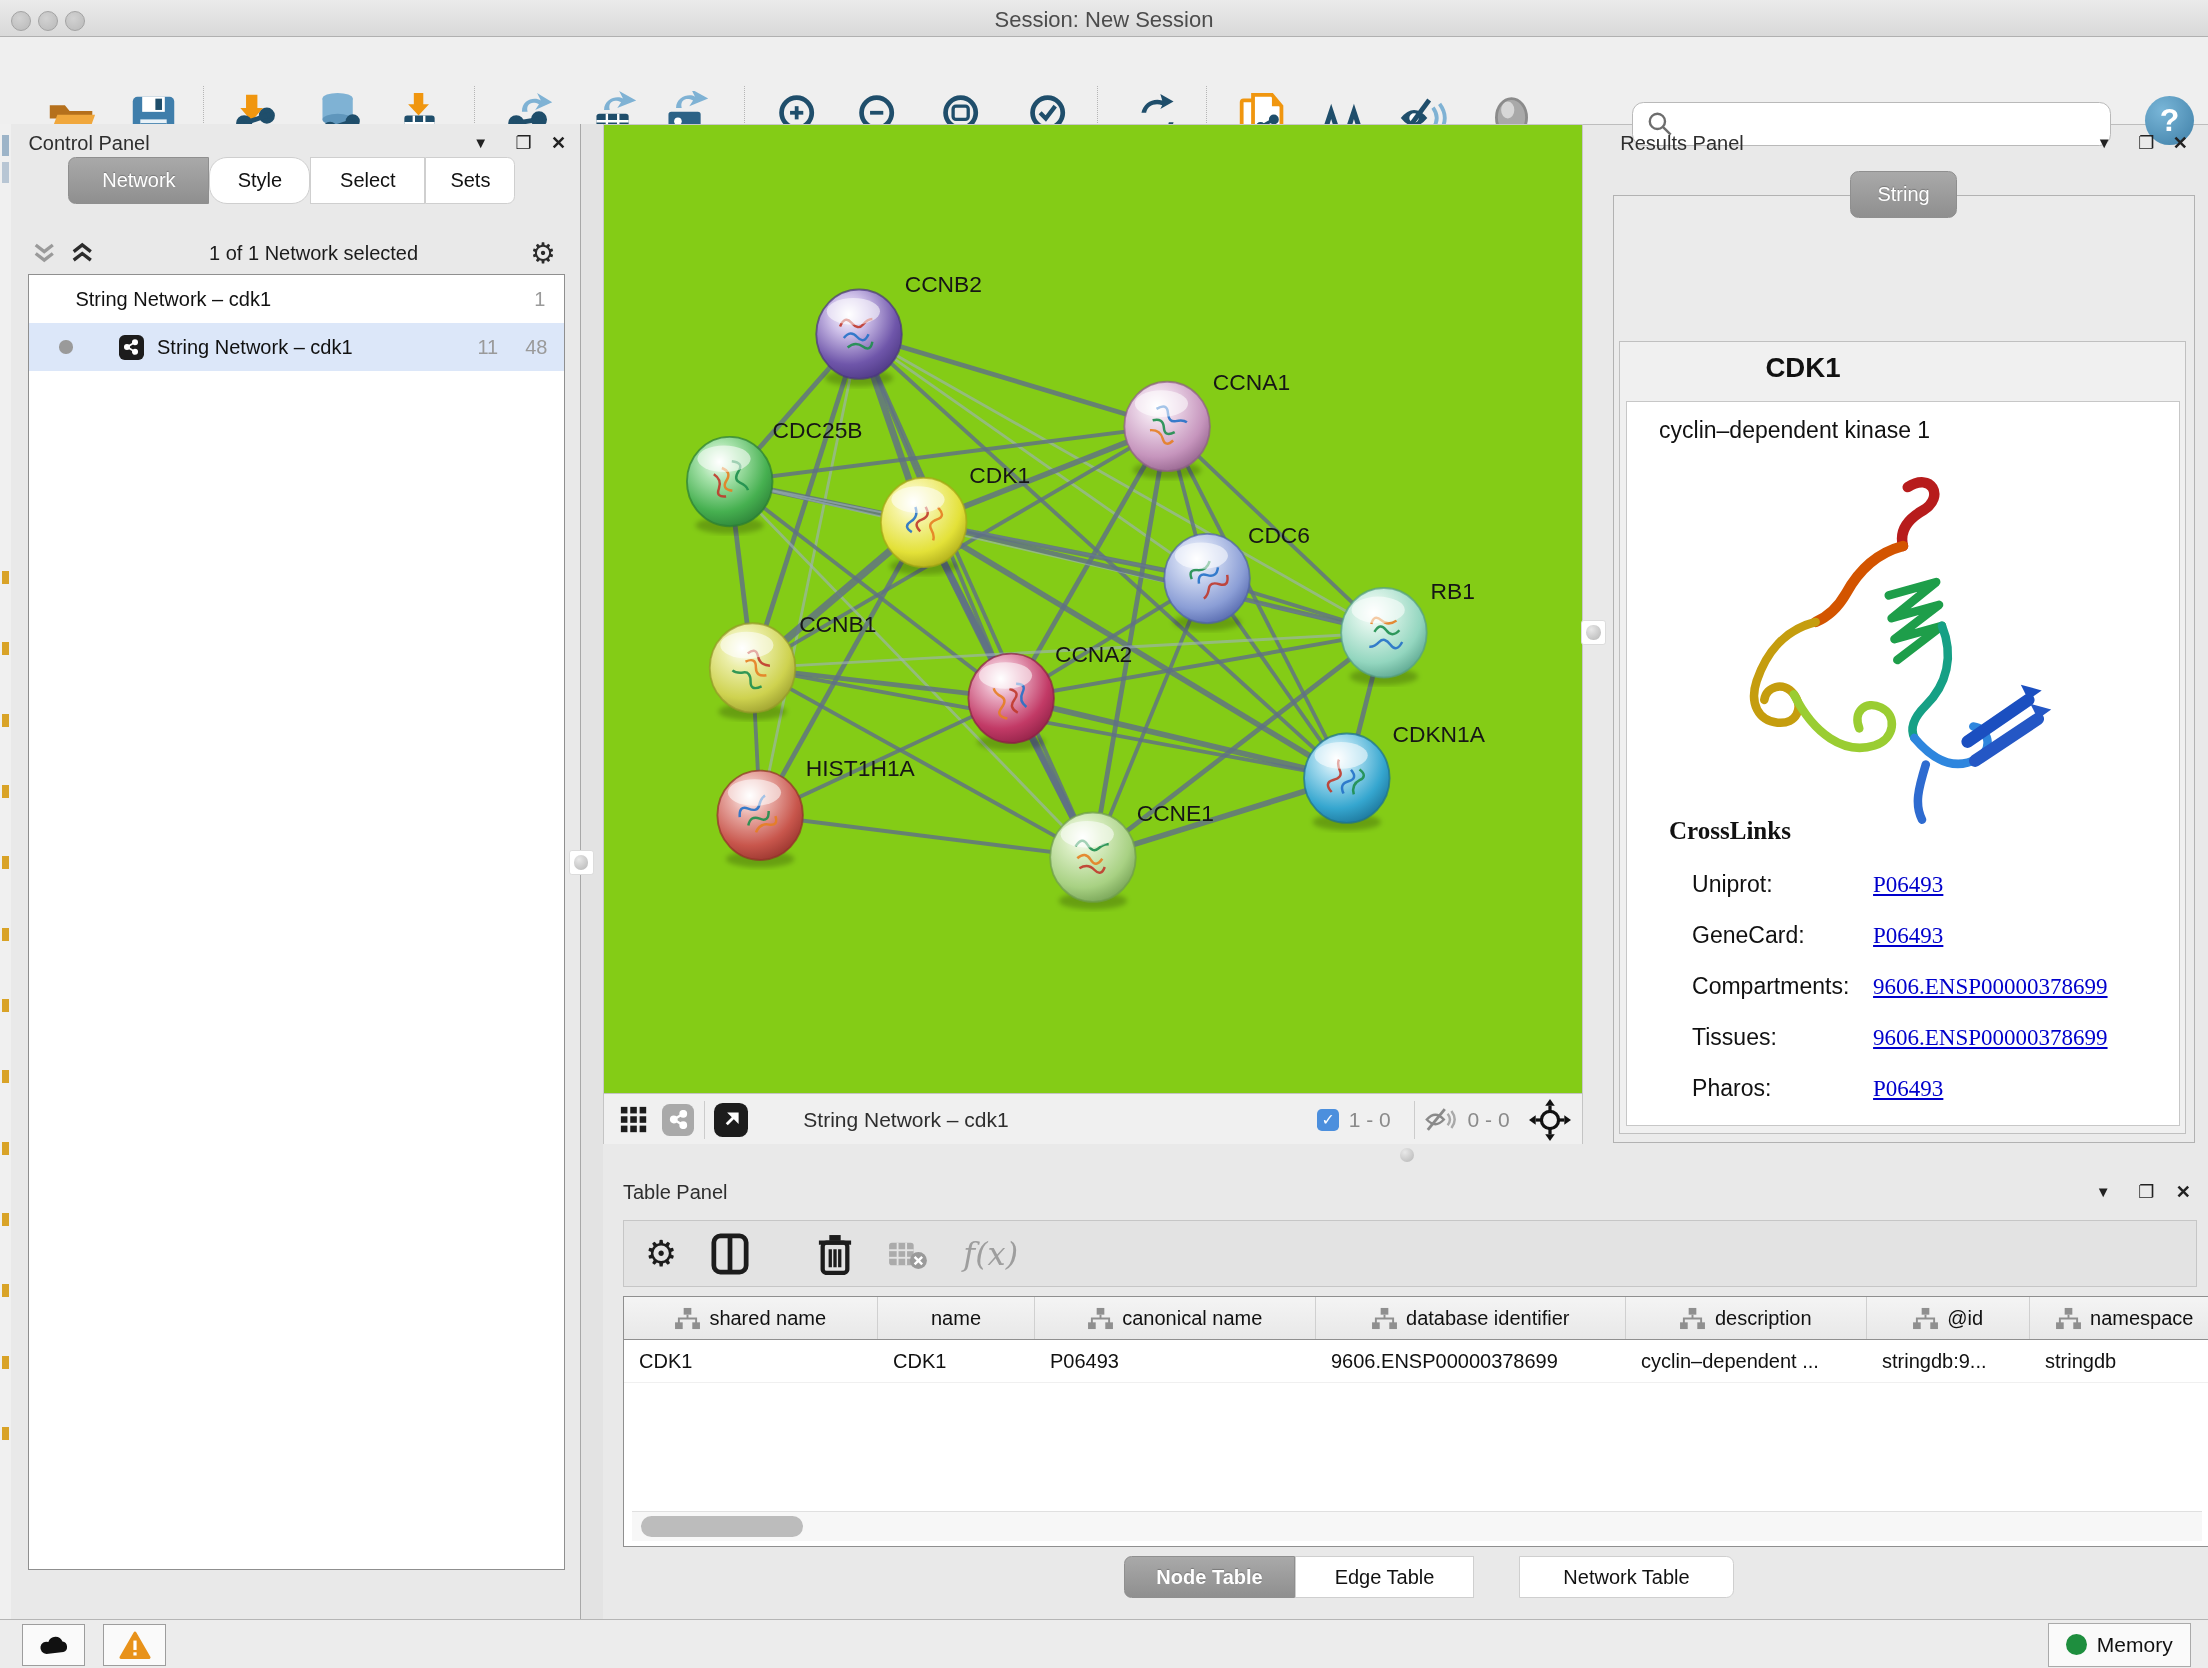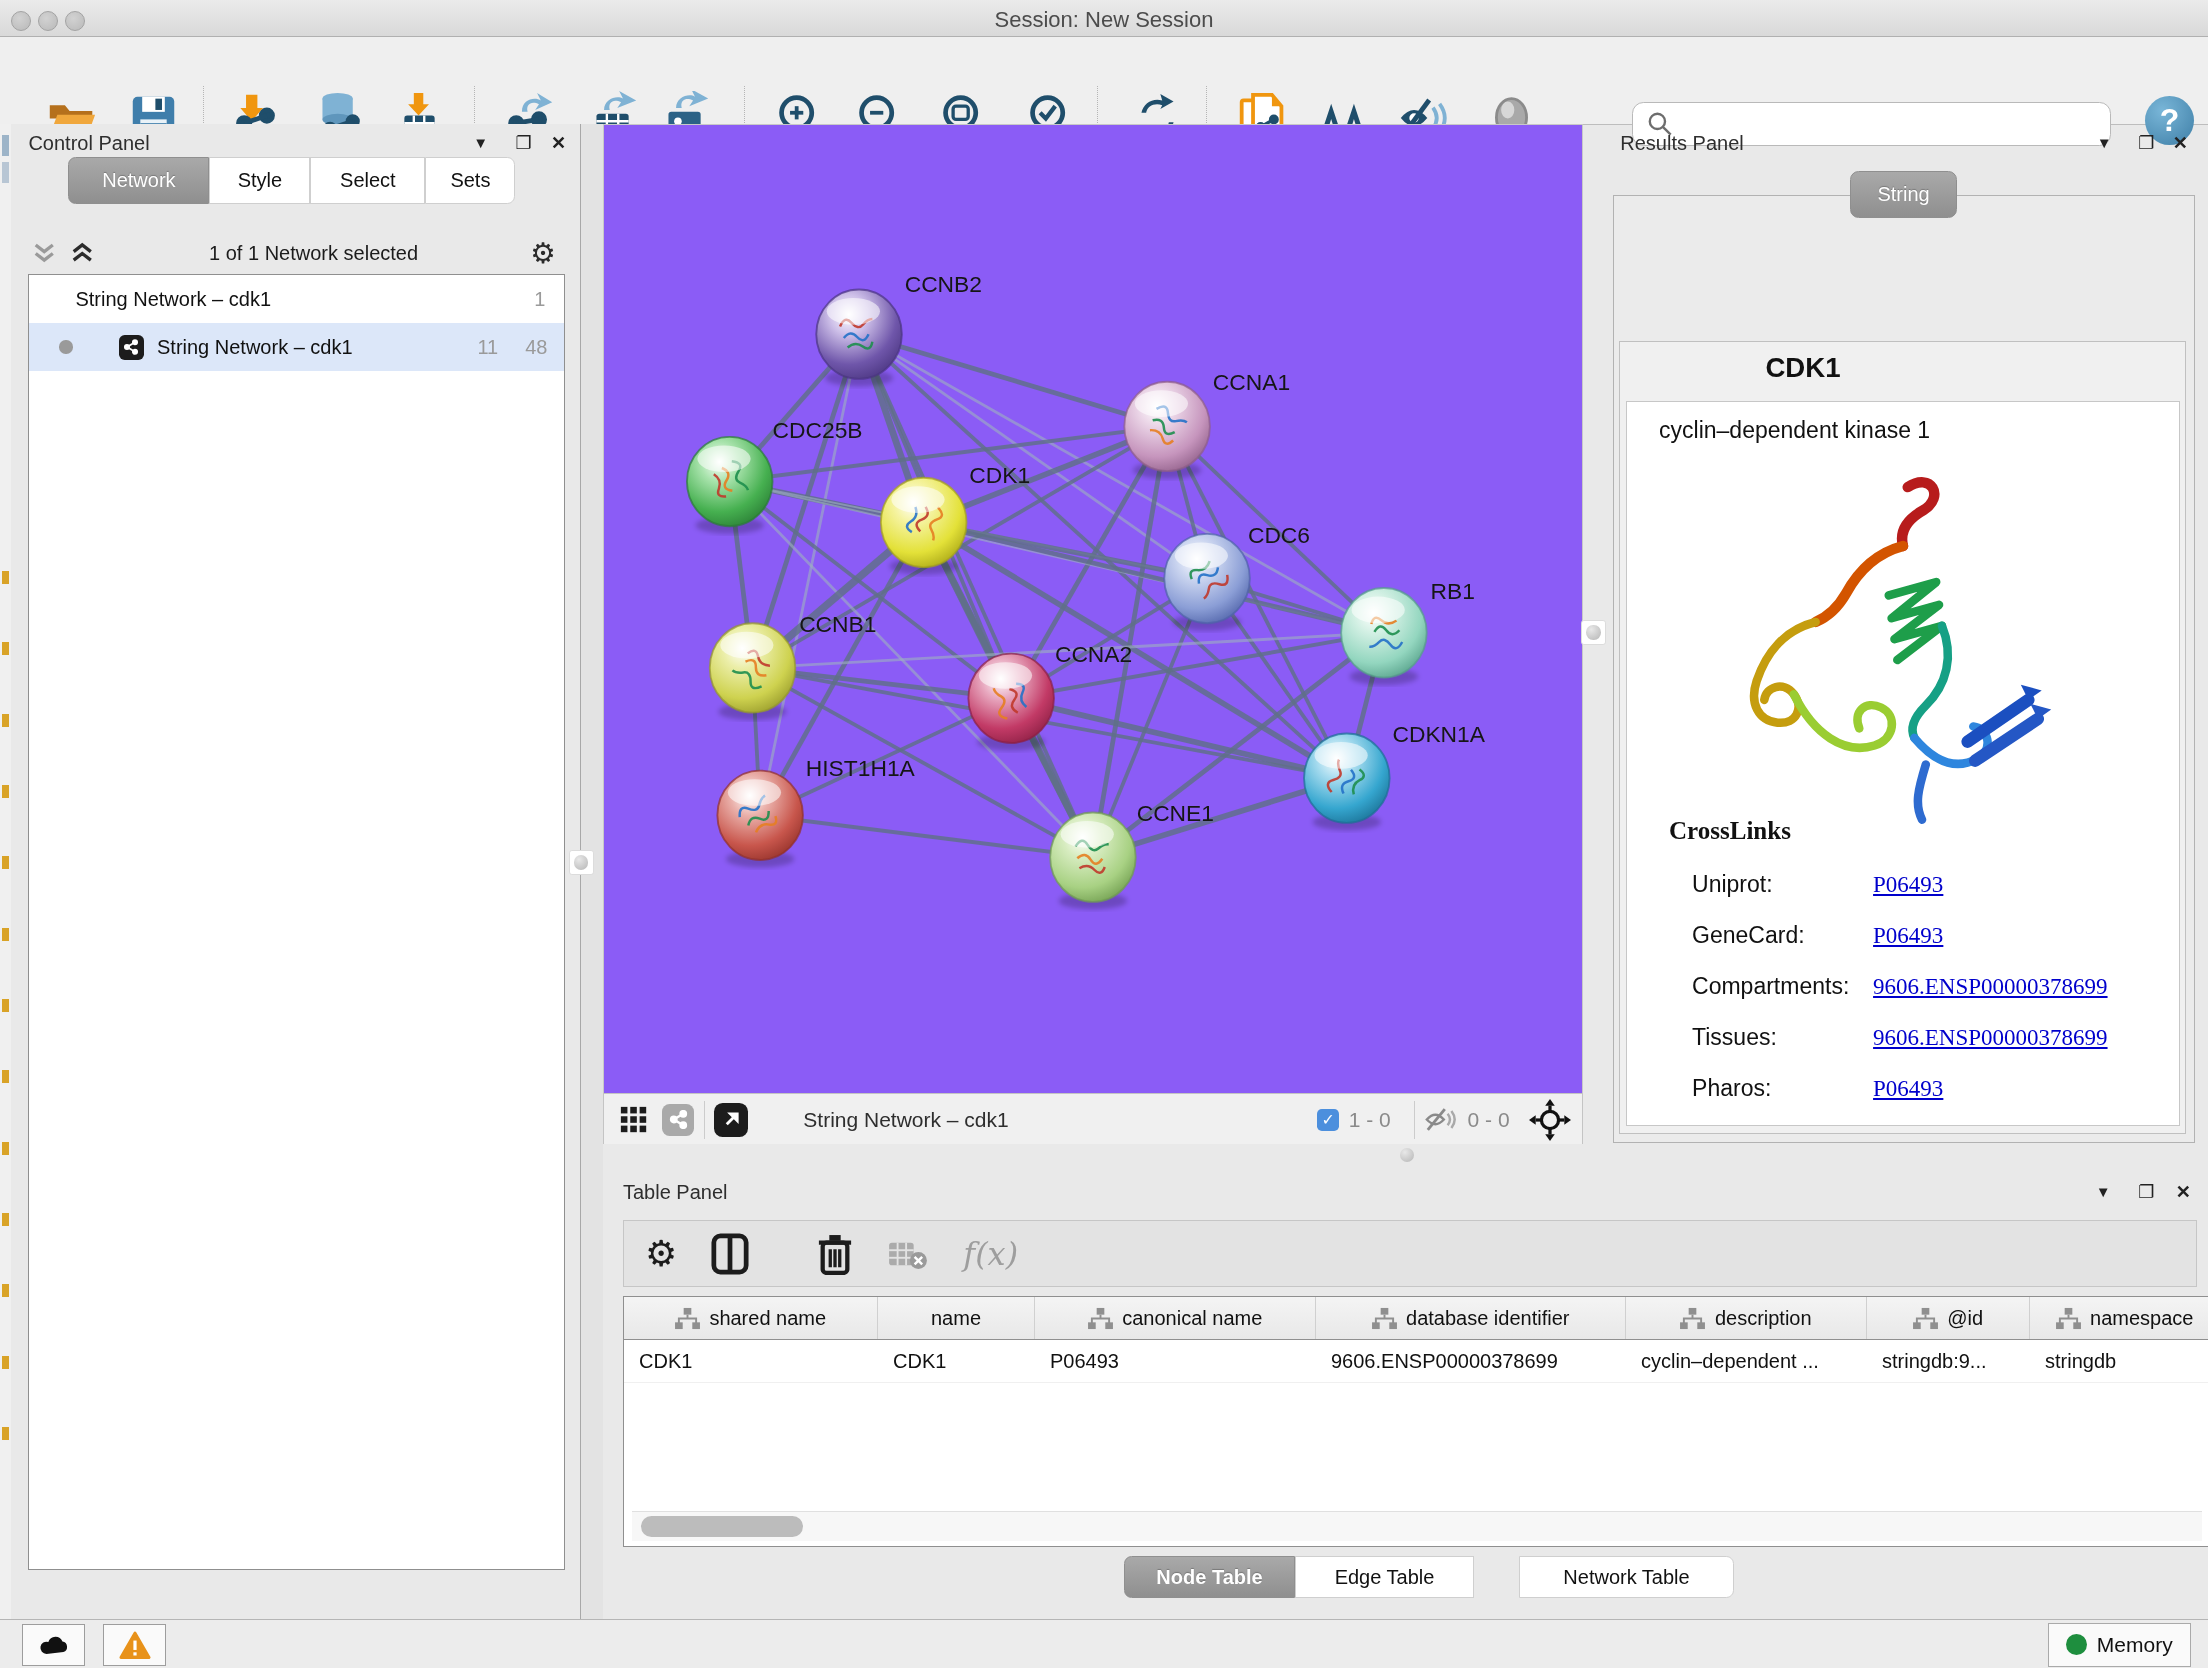--- a/index.html
+++ b/index.html
@@ -32,21 +32,21 @@
   .tab.sel{background:linear-gradient(#a9a9a9,#8f8f8f);color:#fff;
     text-shadow:0 -1px 1px rgba(0,0,0,.25);border-color:#8f8f8f;}
   
   .ctl-panel{left:11.4px;top:124px;width:569px;height:1495px;background:#e9e9e9;}
   .tree-box{left:17px;top:150px;width:535px;height:1294px;background:#fff;border:1.9px solid #8f8f8f;}
   .tree-row{height:48px;display:flex;align-items:center;font-size:20px;color:#111;}
   .count{color:#9a9a9a;}
   .shareic{width:25px;height:25px;border-radius:5.7px;background:#1c1c1c;
     display:flex;align-items:center;justify-content:center;}
   
-  .canvas{left:603px;top:124px;width:978px;height:969px;background:#8b5cf6;
+  .canvas{left:603px;top:124px;width:978px;height:969px;background:#84cc16;
     border:1px solid #c8c8c8;}
   .net-footer{left:603px;top:1093px;width:978px;height:51px;background:#f0f0f0;
     border:1px solid #c4c4c4;display:flex;align-items:center;}
   .fsep{width:0;height:38px;border-left:1px solid #cccccc;margin:0 9.5px;}
   
   .res-panel{left:1607px;top:124px;width:601px;height:1022px;}
   .res-outer{left:5.7px;top:71px;width:580px;height:946px;background:#ebebeb;
     border:1.9px solid #b2b2b2;}
   .btn{background:linear-gradient(#ffffff,#f2f2f2);border:1px solid #c6c6c6;border-radius:8.6px;
     box-shadow:0 1px 1.9px rgba(0,0,0,.18);font-size:21px;color:#111;
@@ -280,21 +280,21 @@
       </div>
   </div>
 
   <div class="abs ctl-panel">
     <div class="abs panel-title" style="left:17px;top:7.6px">Control Panel</div>
     <div class="abs winbtn" style="left:455px;top:9.5px;font-size:15px">▼</div>
     <div class="abs winbtn" style="left:498px;top:7.6px">❐</div>
     <div class="abs winbtn" style="left:533px;top:7.6px;font-weight:bold">✕</div>
     <div class="abs" id="ctl-tabs" style="left:57px;top:33px;display:flex">
         <div class="tab sel" style="width:139px;border-radius:7.6px 0 0 7.6px;">Network</div>
-        <div class="tab" style="width:99px;">Style</div>
+        <div class="tab" style="width:99px;border-radius:18px;">Style</div>
         <div class="tab" style="width:113px;">Select</div>
         <div class="tab" style="width:88px;border-radius:0 7.6px 7.6px 0;">Sets</div>
       </div>
 
     <div class="abs" style="left:19px;top:110px;width:533px;height:38px;display:flex;align-items:center">
       <svg width="28.5" height="25" viewBox="0 0 30 26">
         <path d="M6 4 L15 11 L24 4 M6 13 L15 20 L24 13" fill="none" stroke="#9a9a9a" stroke-width="3.5"></path>
       </svg>
       <svg width="28.5" height="25" viewBox="0 0 30 26" style="margin-left:9.5px">
         <path d="M6 11 L15 4 L24 11 M6 20 L15 13 L24 20" fill="none" stroke="#2b2b2b" stroke-width="3.5"></path>

